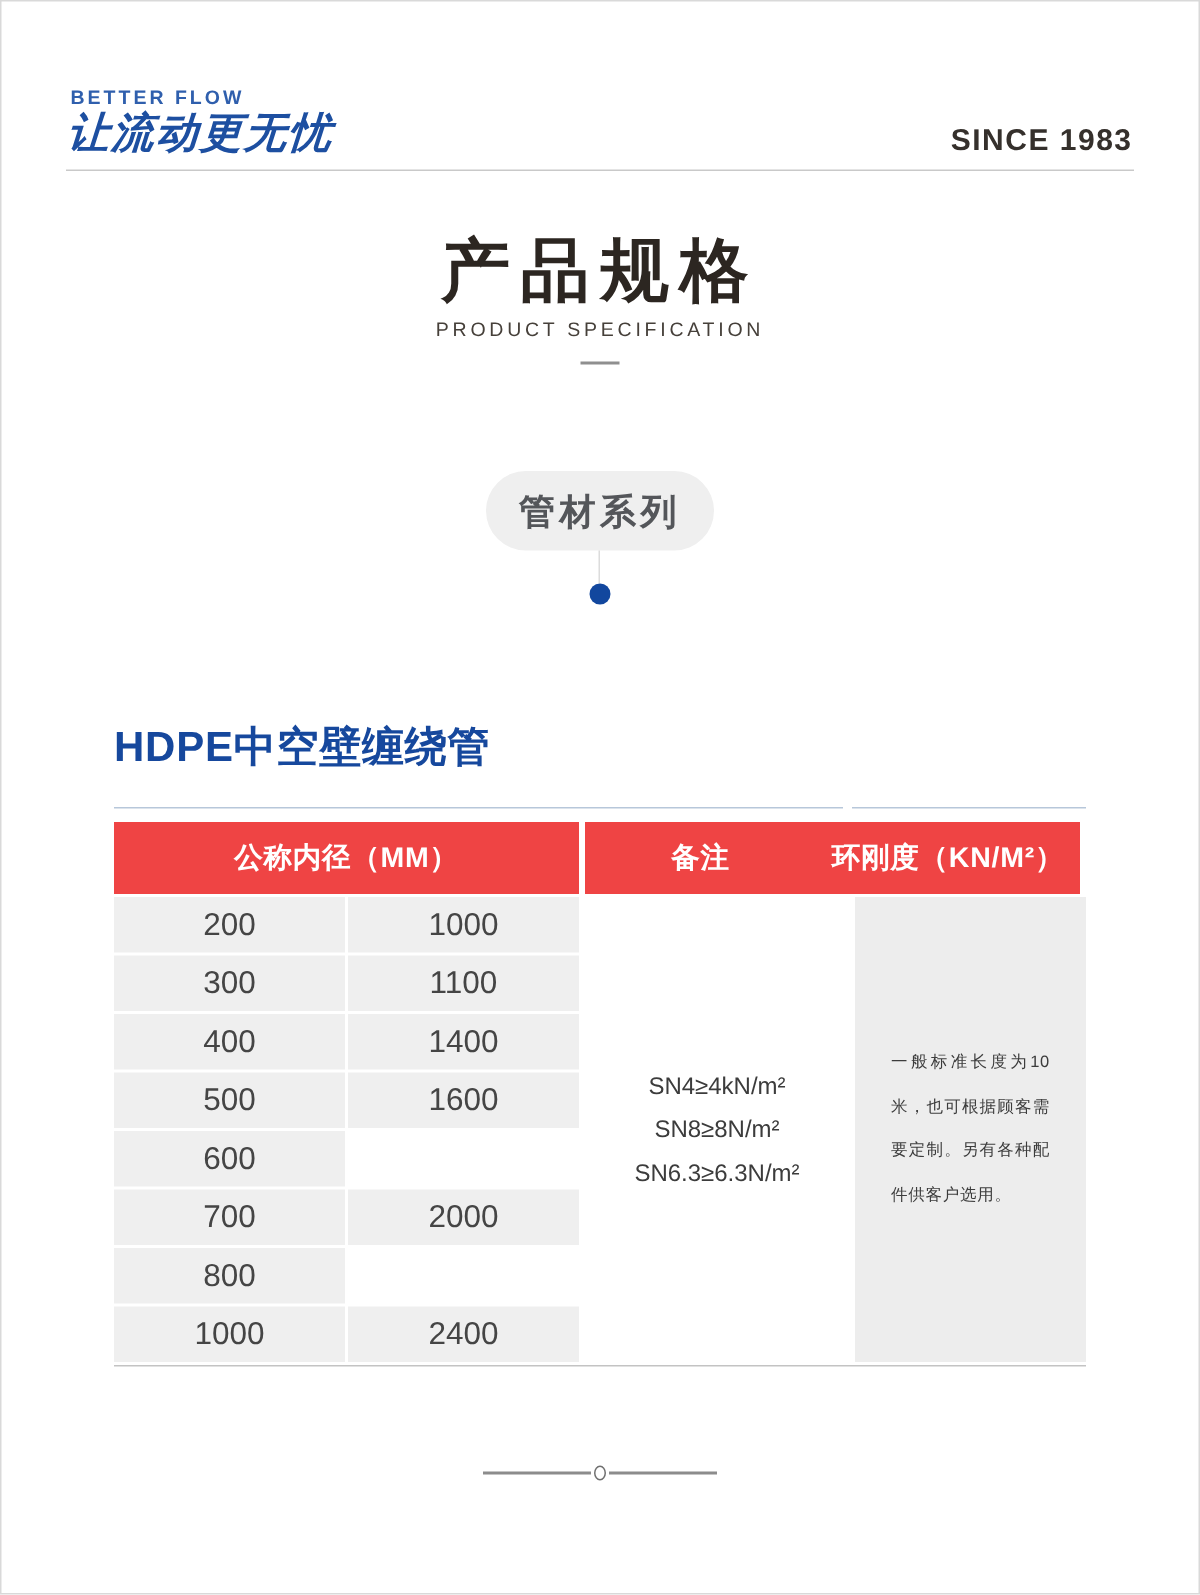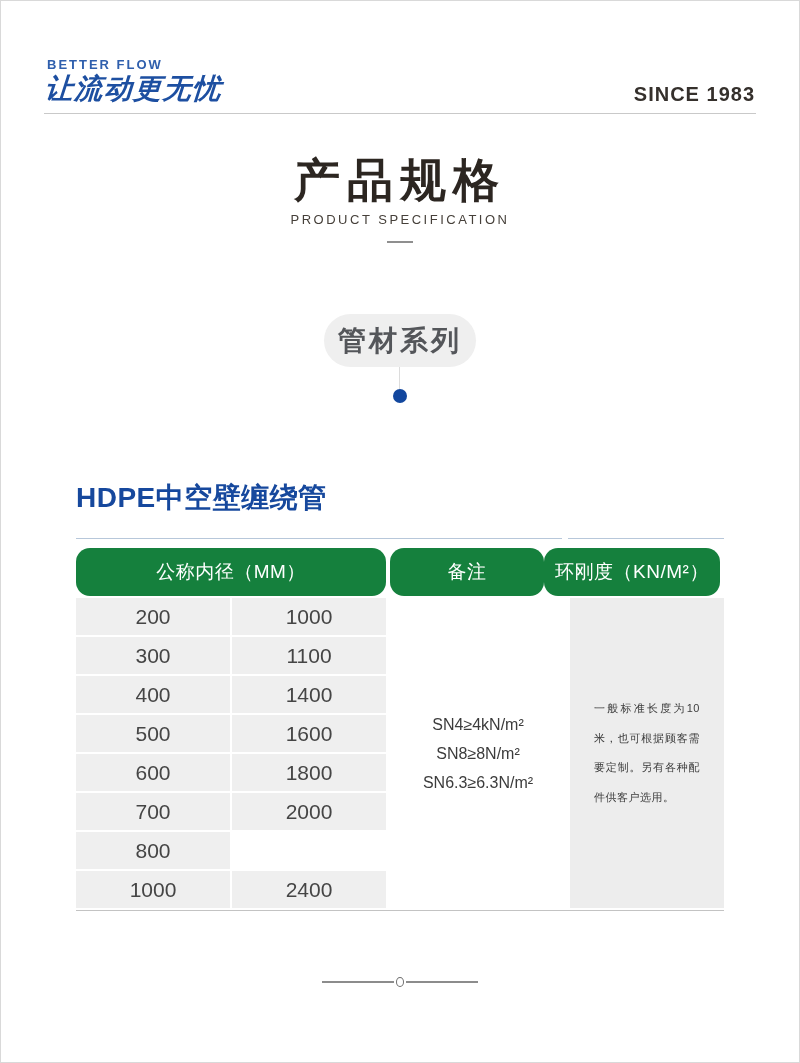--- a/index.html
+++ b/index.html
@@ -25,38 +25,38 @@
   .page-title { position:absolute; top:150px; left:0; width:100%; text-align:center;
                 font-size:46px; font-weight:800; color:#2c2621; letter-spacing:7px; }
   .page-sub   { position:absolute; top:212px; left:0; width:100%; text-align:center;
                 font-size:13px; font-weight:500; color:#46403a; letter-spacing:2.5px; }
   .title-dash { position:absolute; top:241px; left:387px; width:26px; height:0;
                 border-top:2px solid #8f8f8f; }
 
   
   .pill       { position:absolute; top:314px; left:324px; width:152px; height:53px;
                 background:#efefef; border-radius:27px; display:flex; align-items:center;
-                justify-content:center; font-size:28px; font-weight:800; color:#54565a;
+                justify-content:center; font-size:24px; font-weight:800; color:#54565a;
                 letter-spacing:3px; }
   .pill-stem  { position:absolute; top:367px; left:399px; width:1px; height:22px; background:#dcdcdc; }
   .pill-dot   { position:absolute; top:389px; left:393px; width:14px; height:14px;
                 border-radius:50%; background:#12479e; }
 
   
   .sec-heading{ position:absolute; top:479px; left:76px; font-size:28px; font-weight:800;
                 color:#16489d; letter-spacing:0.5px; }
   .sec-rule-a { position:absolute; top:538px; left:76px;  width:486px; height:0; border-top:1px solid #b7c7da; }
   .sec-rule-b { position:absolute; top:538px; left:568px; width:156px; height:0; border-top:1px solid #b7c7da; }
 
   
   .spec-table { position:absolute; top:548px; left:76px; width:648px; }
   .thead      { display:flex; }
-  .th         { background:#15803d; color:#ffffff; height:48px; display:flex;
-                align-items:center; justify-content:center; font-size:19px; font-weight:400;
-                letter-spacing:0.5px;border-radius:14px; }
+  .th         { background:#ef4444; color:#ffffff; height:48px; display:flex;
+                align-items:center; justify-content:center; font-size:19px; font-weight:700;
+                letter-spacing:0.5px; }
   .th-diam    { width:310px; margin-right:4px; }
   .th-stiff   { width:176px; margin-right:4px; }
   .th-remark  { width:154px; }
 
   .tbody      { display:flex; margin-top:2px; }
   .diam-col   { width:310px; display:flex; flex-direction:column; row-gap:2px; }
   .diam-row   { display:flex; column-gap:2px; height:37px; }
   .diam-cell  { width:154px; background:#efefef; display:flex; align-items:center;
                 justify-content:center; font-size:21px; color:#454545; }
   .stiff-col  { width:176px; margin-left:4px; background:#ffffff; display:flex;
@@ -117,21 +117,20 @@
       <div class="diam-row">
         <div class="diam-cell">400</div>
         <div class="diam-cell">1400</div>
       </div>
       <div class="diam-row">
         <div class="diam-cell">500</div>
         <div class="diam-cell">1600</div>
       </div>
       <div class="diam-row">
         <div class="diam-cell">600</div>
-        <div class="diam-cell">1800</div>
       </div>
       <div class="diam-row">
         <div class="diam-cell">700</div>
         <div class="diam-cell">2000</div>
       </div>
       <div class="diam-row">
         <div class="diam-cell">800</div>
       </div>
       <div class="diam-row">
         <div class="diam-cell">1000</div>

